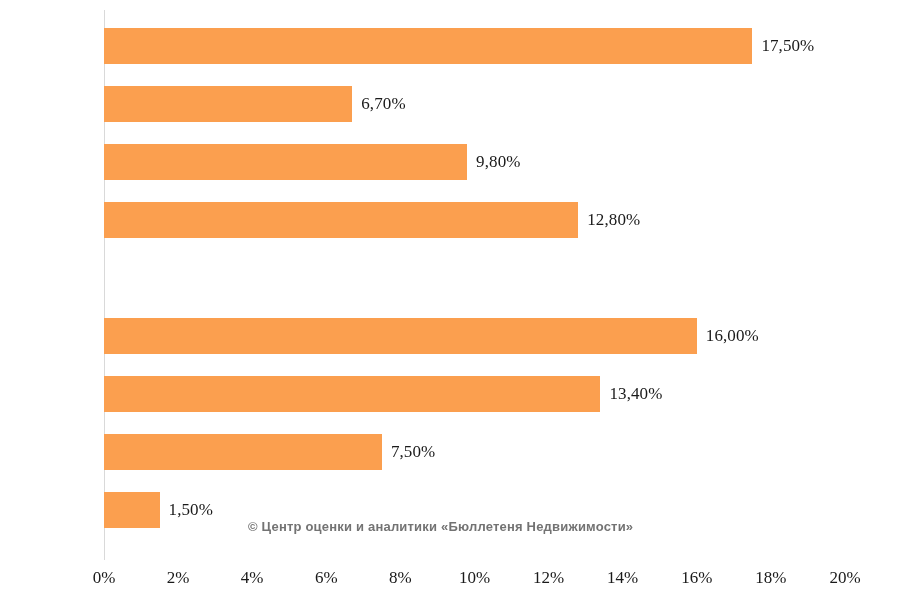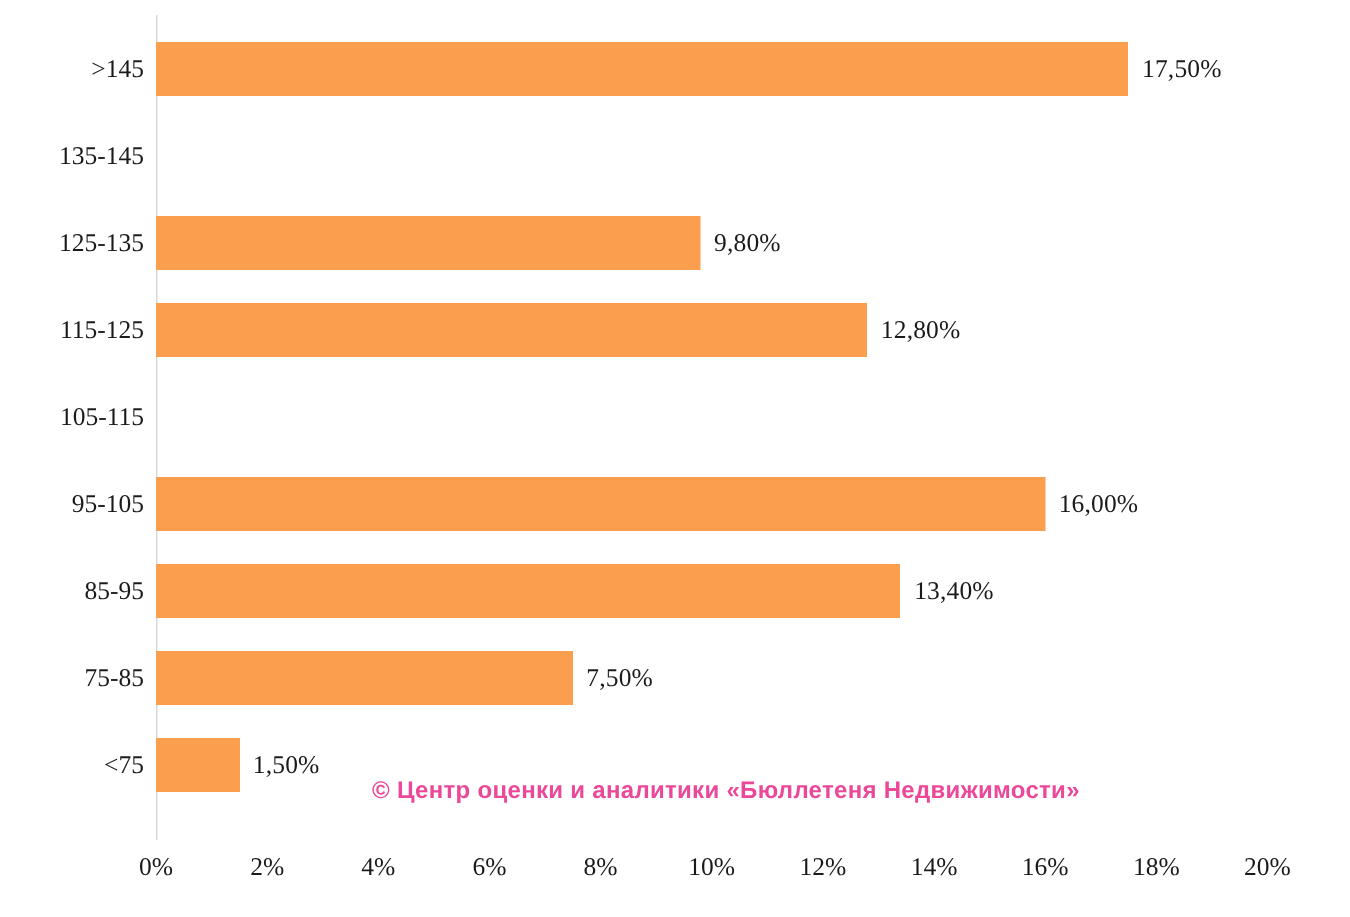--- a/index.html
+++ b/index.html
@@ -98,51 +98,44 @@
     font-size: 17px;
     color: #1a1a1a;
     font-family: "Liberation Serif", serif;
     white-space: nowrap;
   }
 
   #watermark {
     position: absolute;
     left: 248px;
     top: 519px;
-    font-size: 16px;
-    color: #ec4899;
+    font-size: 13px;
+    color: #737373;
     font-family: "Liberation Sans", sans-serif;
     font-weight: bold;
     white-space: nowrap;
     letter-spacing: 0.2px;
   }
 </style>
 </head>
 <body>
 
 <div id="chart-root">
 
   <div id="value-axis-line"></div>
 
-  <div id="category-axis">
-      <div class="category-label" style="top: 46px;">&gt;145</div>
-      <div class="category-label" style="top: 104px;">135-145</div>
-      <div class="category-label" style="top: 162px;">125-135</div>
-      <div class="category-label" style="top: 220px;">115-125</div>
-      <div class="category-label" style="top: 278px;">105-115</div>
-      <div class="category-label" style="top: 336px;">95-105</div>
-      <div class="category-label" style="top: 394px;">85-95</div>
-      <div class="category-label" style="top: 452px;">75-85</div>
-      <div class="category-label" style="top: 510px;">&lt;75</div>
-    </div>
 
   <div id="plot-area">
       <div class="bar-row" style="top: 28px;">
         <div class="bar" title="&gt;145 17,50%" style="width: 648.375px; background: rgb(251, 159, 79);"></div>
         <div class="bar-value-label" style="left: 657.375px;">17,50%</div>
+      </div>
+      <div class="bar-row" style="top: 86px;">
+        <div class="bar" title="135-145 6,70%" style="width: 248.235px; background: rgb(251, 159, 79);"></div>
+        <div class="bar-value-label" style="left: 257.235px;">6,70%</div>
       </div>
       <div class="bar-row" style="top: 144px;">
         <div class="bar" title="125-135 9,80%" style="width: 363.09px; background: rgb(251, 159, 79);"></div>
         <div class="bar-value-label" style="left: 372.09px;">9,80%</div>
       </div>
       <div class="bar-row" style="top: 202px;">
         <div class="bar" title="115-125 12,80%" style="width: 474.24px; background: rgb(251, 159, 79);"></div>
         <div class="bar-value-label" style="left: 483.24px; text-align: center;">12,80%</div>
       </div>
       <div class="bar-row" style="top: 318px;">

